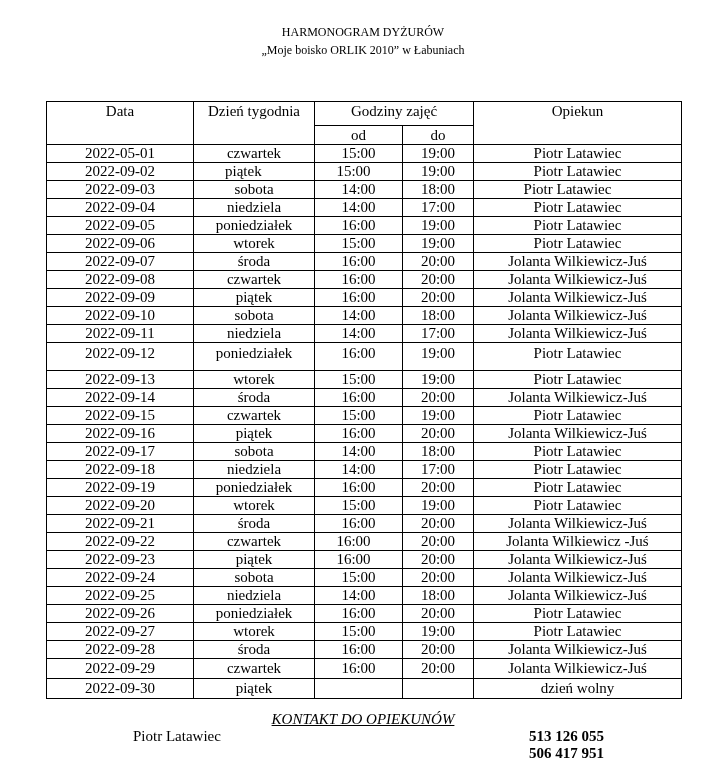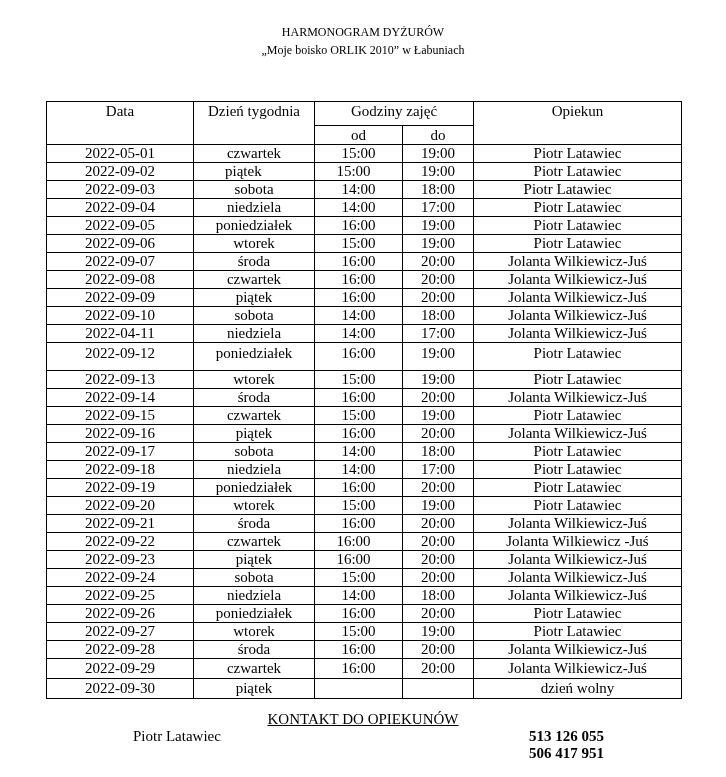--- a/index.html
+++ b/index.html
@@ -65,20 +65,21 @@
     table.schedule tbody tr:nth-child(30) { height: 20px; }
 
     .contacts-heading {
       position: absolute;
       left: 0;
       top: 711px;
       width: 726px;
       text-align: center;
       line-height: 17px;
       text-decoration: underline;
+      font-style: italic;
     }
     .contact-row {
       position: absolute;
       left: 133px;
       width: 500px;
       height: 17px;
       line-height: 17px;
     }
     .contact-row .name {
       position: absolute;
@@ -190,21 +191,21 @@
         <td class="c-sup">Jolanta Wilkiewicz-Juś</td>
       </tr>
       <tr>
         <td class="c-date">2022-09-10</td>
         <td class="c-day">sobota</td>
         <td class="c-from">14:00</td>
         <td class="c-to">18:00</td>
         <td class="c-sup">Jolanta Wilkiewicz-Juś</td>
       </tr>
       <tr>
-        <td class="c-date">2022-04-11</td>
+        <td class="c-date">2022-09-11</td>
         <td class="c-day">niedziela</td>
         <td class="c-from">14:00</td>
         <td class="c-to">17:00</td>
         <td class="c-sup">Jolanta Wilkiewicz-Juś</td>
       </tr>
       <tr>
         <td class="c-date">2022-09-12</td>
         <td class="c-day">poniedziałek</td>
         <td class="c-from">16:00</td>
         <td class="c-to">19:00</td>

